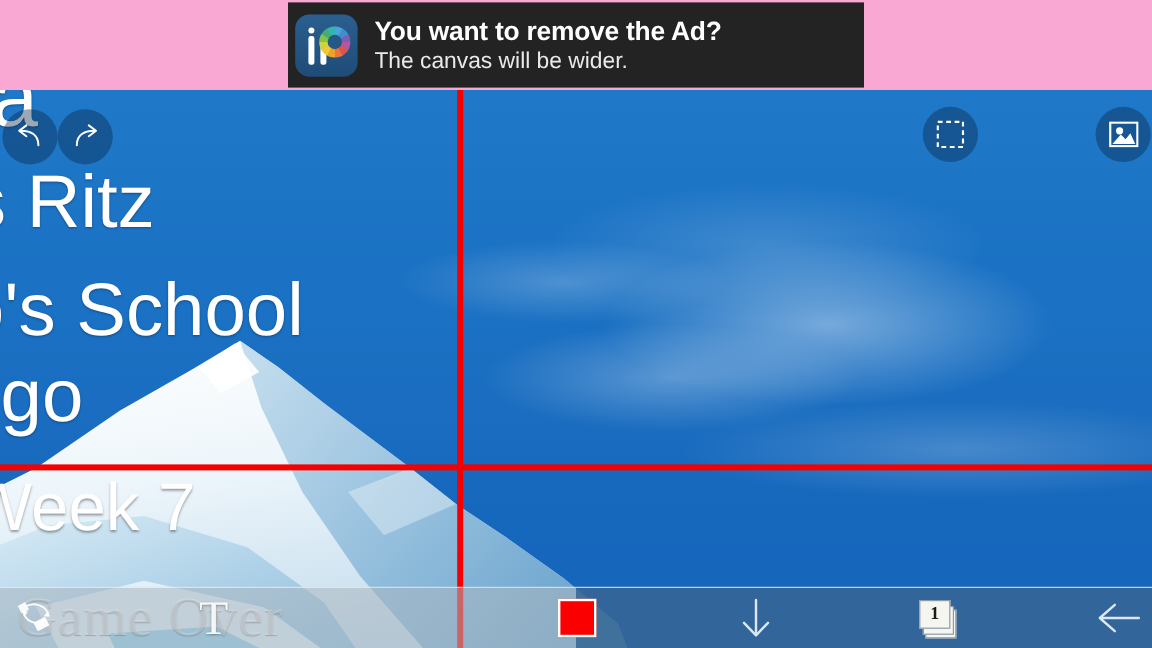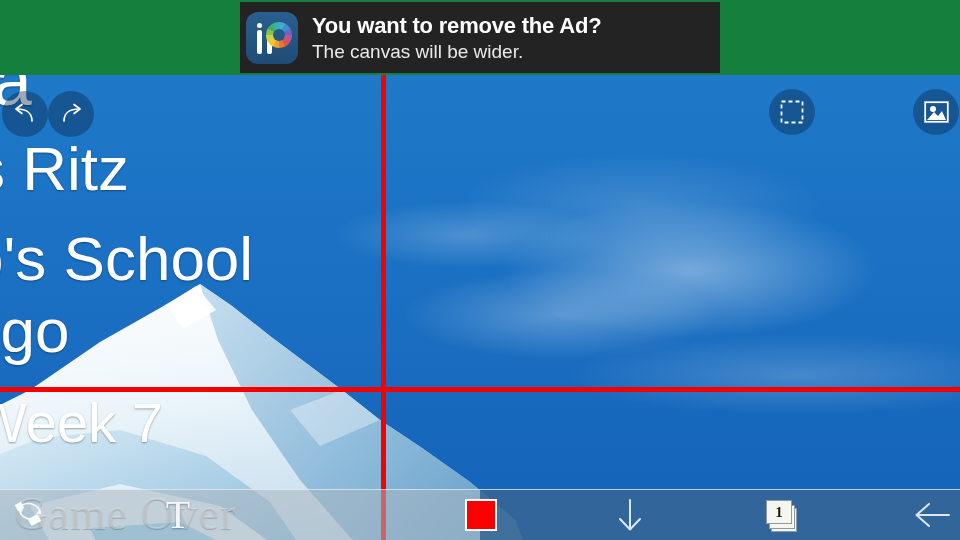--- a/index.html
+++ b/index.html
@@ -20,21 +20,21 @@
     height: 540px;
     background: #f2f1e2;
     overflow: hidden;
   }
 
   
   .adbar-zone {
     position: absolute;
     left: 0; top: 0;
     width: 960px; height: 75px;
-    background: #15803d;
+    background: #f9a8d4;
   }
   .ad-banner {
     position: absolute;
     left: 240px; top: 2px;
     width: 480px; height: 71px;
     background: #232323;
     display: flex;
     align-items: center;
     overflow: hidden;
   }

